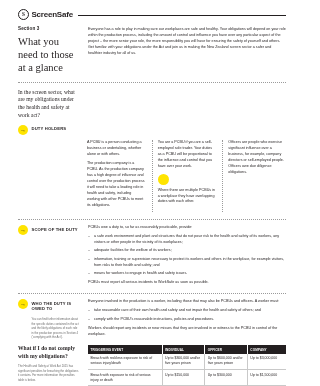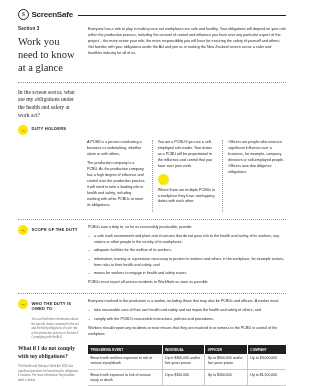--- a/index.html
+++ b/index.html
@@ -259,21 +259,21 @@
     <div class="logo-wrap">
       <div class="logo-mark">S</div>
       <div class="logo-text">ScreenSafe</div>
     </div>
     <div class="header-rule"></div>
   </div>
 
   <div class="intro">
     <div class="intro-left">
       <div class="section-kicker">Section 3</div>
-      <div class="section-title">Work you need to know at a glance</div>
+      <div class="section-title">What you need to those at a glance</div>
     </div>
     <div class="intro-right">Everyone has a role to play in making sure our workplaces are safe and healthy. Your obligations will depend on your role within the production process, including the amount of control and influence you have over any particular aspect of the project – the more senior your role, the more responsibility you will have for ensuring the safety of yourself and others. Get familiar with your obligations under the Act and join us in making the New Zealand screen sector a safer and healthier industry for all of us.</div>
   </div>
 
   <div class="divider"></div>
 
   <div class="qrow">
     <div class="qrow-left">
       <div class="question">In the screen sector, what are my obligations under the health and safety at work act?</div>
     </div>

